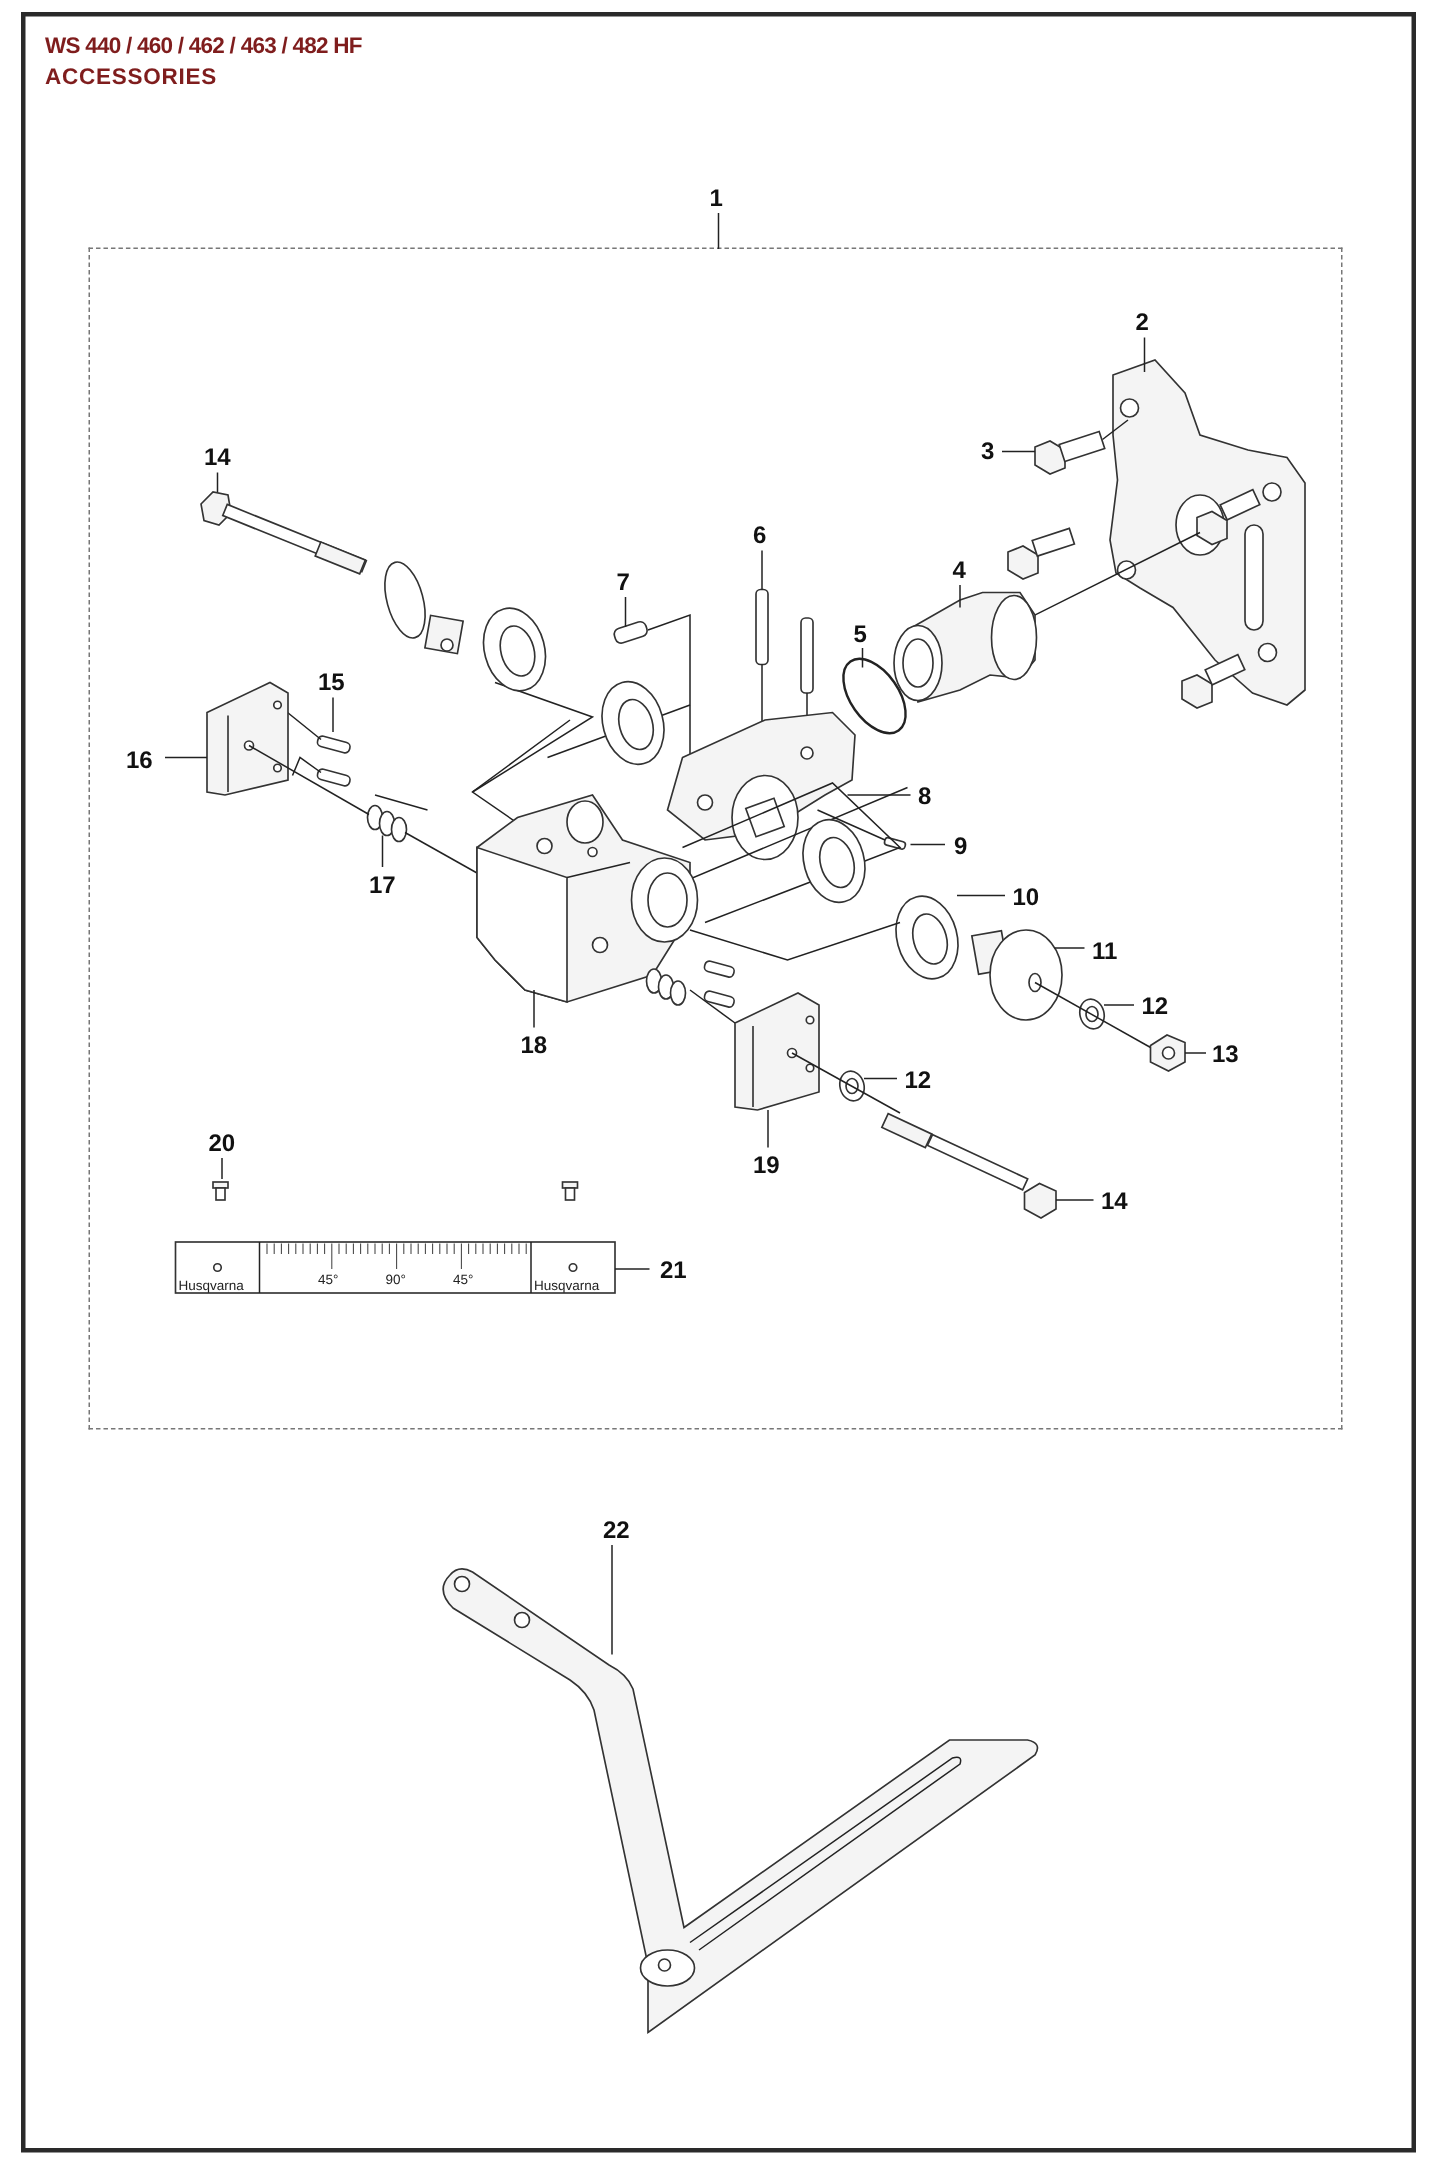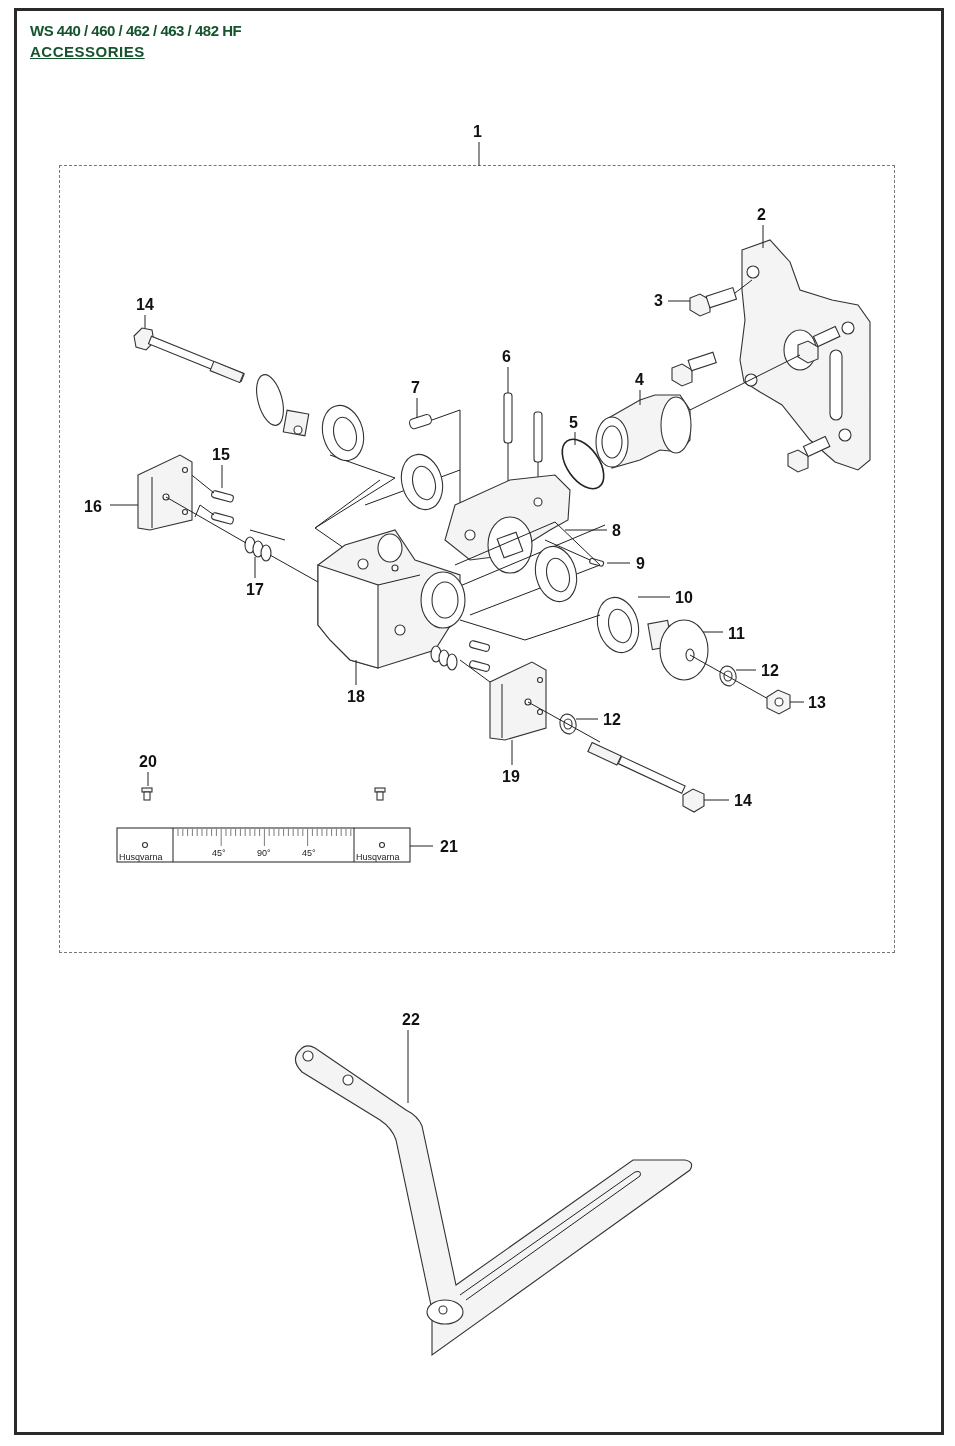--- a/index.html
+++ b/index.html
@@ -1,20 +1,20 @@
 <!DOCTYPE html>
 <html><head>
 <meta charset="utf-8">
 <style>
   html,body{margin:0;padding:0;background:#fff;}
   body{width:955px;height:1446px;position:relative;overflow:hidden;font-family:"Liberation Sans",sans-serif;}
   .frame{position:absolute;left:14px;top:8px;width:924px;height:1421px;border:3px solid #2a2a2a;box-sizing:content-box;}
-  .hdr{position:absolute;left:30px;font-weight:bold;color:#14532d;letter-spacing:-0.5px;}
+  .hdr{position:absolute;left:30px;font-weight:bold;color:#7f1d1d;letter-spacing:-0.5px;}
   .hdr1{top:22px;font-size:15px;}
-  .hdr2{top:43px;font-size:15px;letter-spacing:0.5px;text-decoration:underline;}
+  .hdr2{top:43px;font-size:15px;letter-spacing:0.5px;}
   .group{position:absolute;left:59px;top:165px;width:834px;height:786px;border:1px dashed #777;}
   svg.diag{position:absolute;left:0;top:0;}
   .lbl{font-family:"Liberation Sans",sans-serif;font-weight:bold;font-size:16px;fill:#111;}
   .p{fill:#fff;stroke:#333;stroke-width:1.1;}
   .pg{fill:#f4f4f4;stroke:#333;stroke-width:1.1;}
   .ln{stroke:#222;stroke-width:1;fill:none;}
   .sm{font-family:"Liberation Sans",sans-serif;font-size:9px;fill:#222;}
   .logo{font-family:"Liberation Sans",sans-serif;font-size:9px;fill:#222;}
 </style>
 </head>

